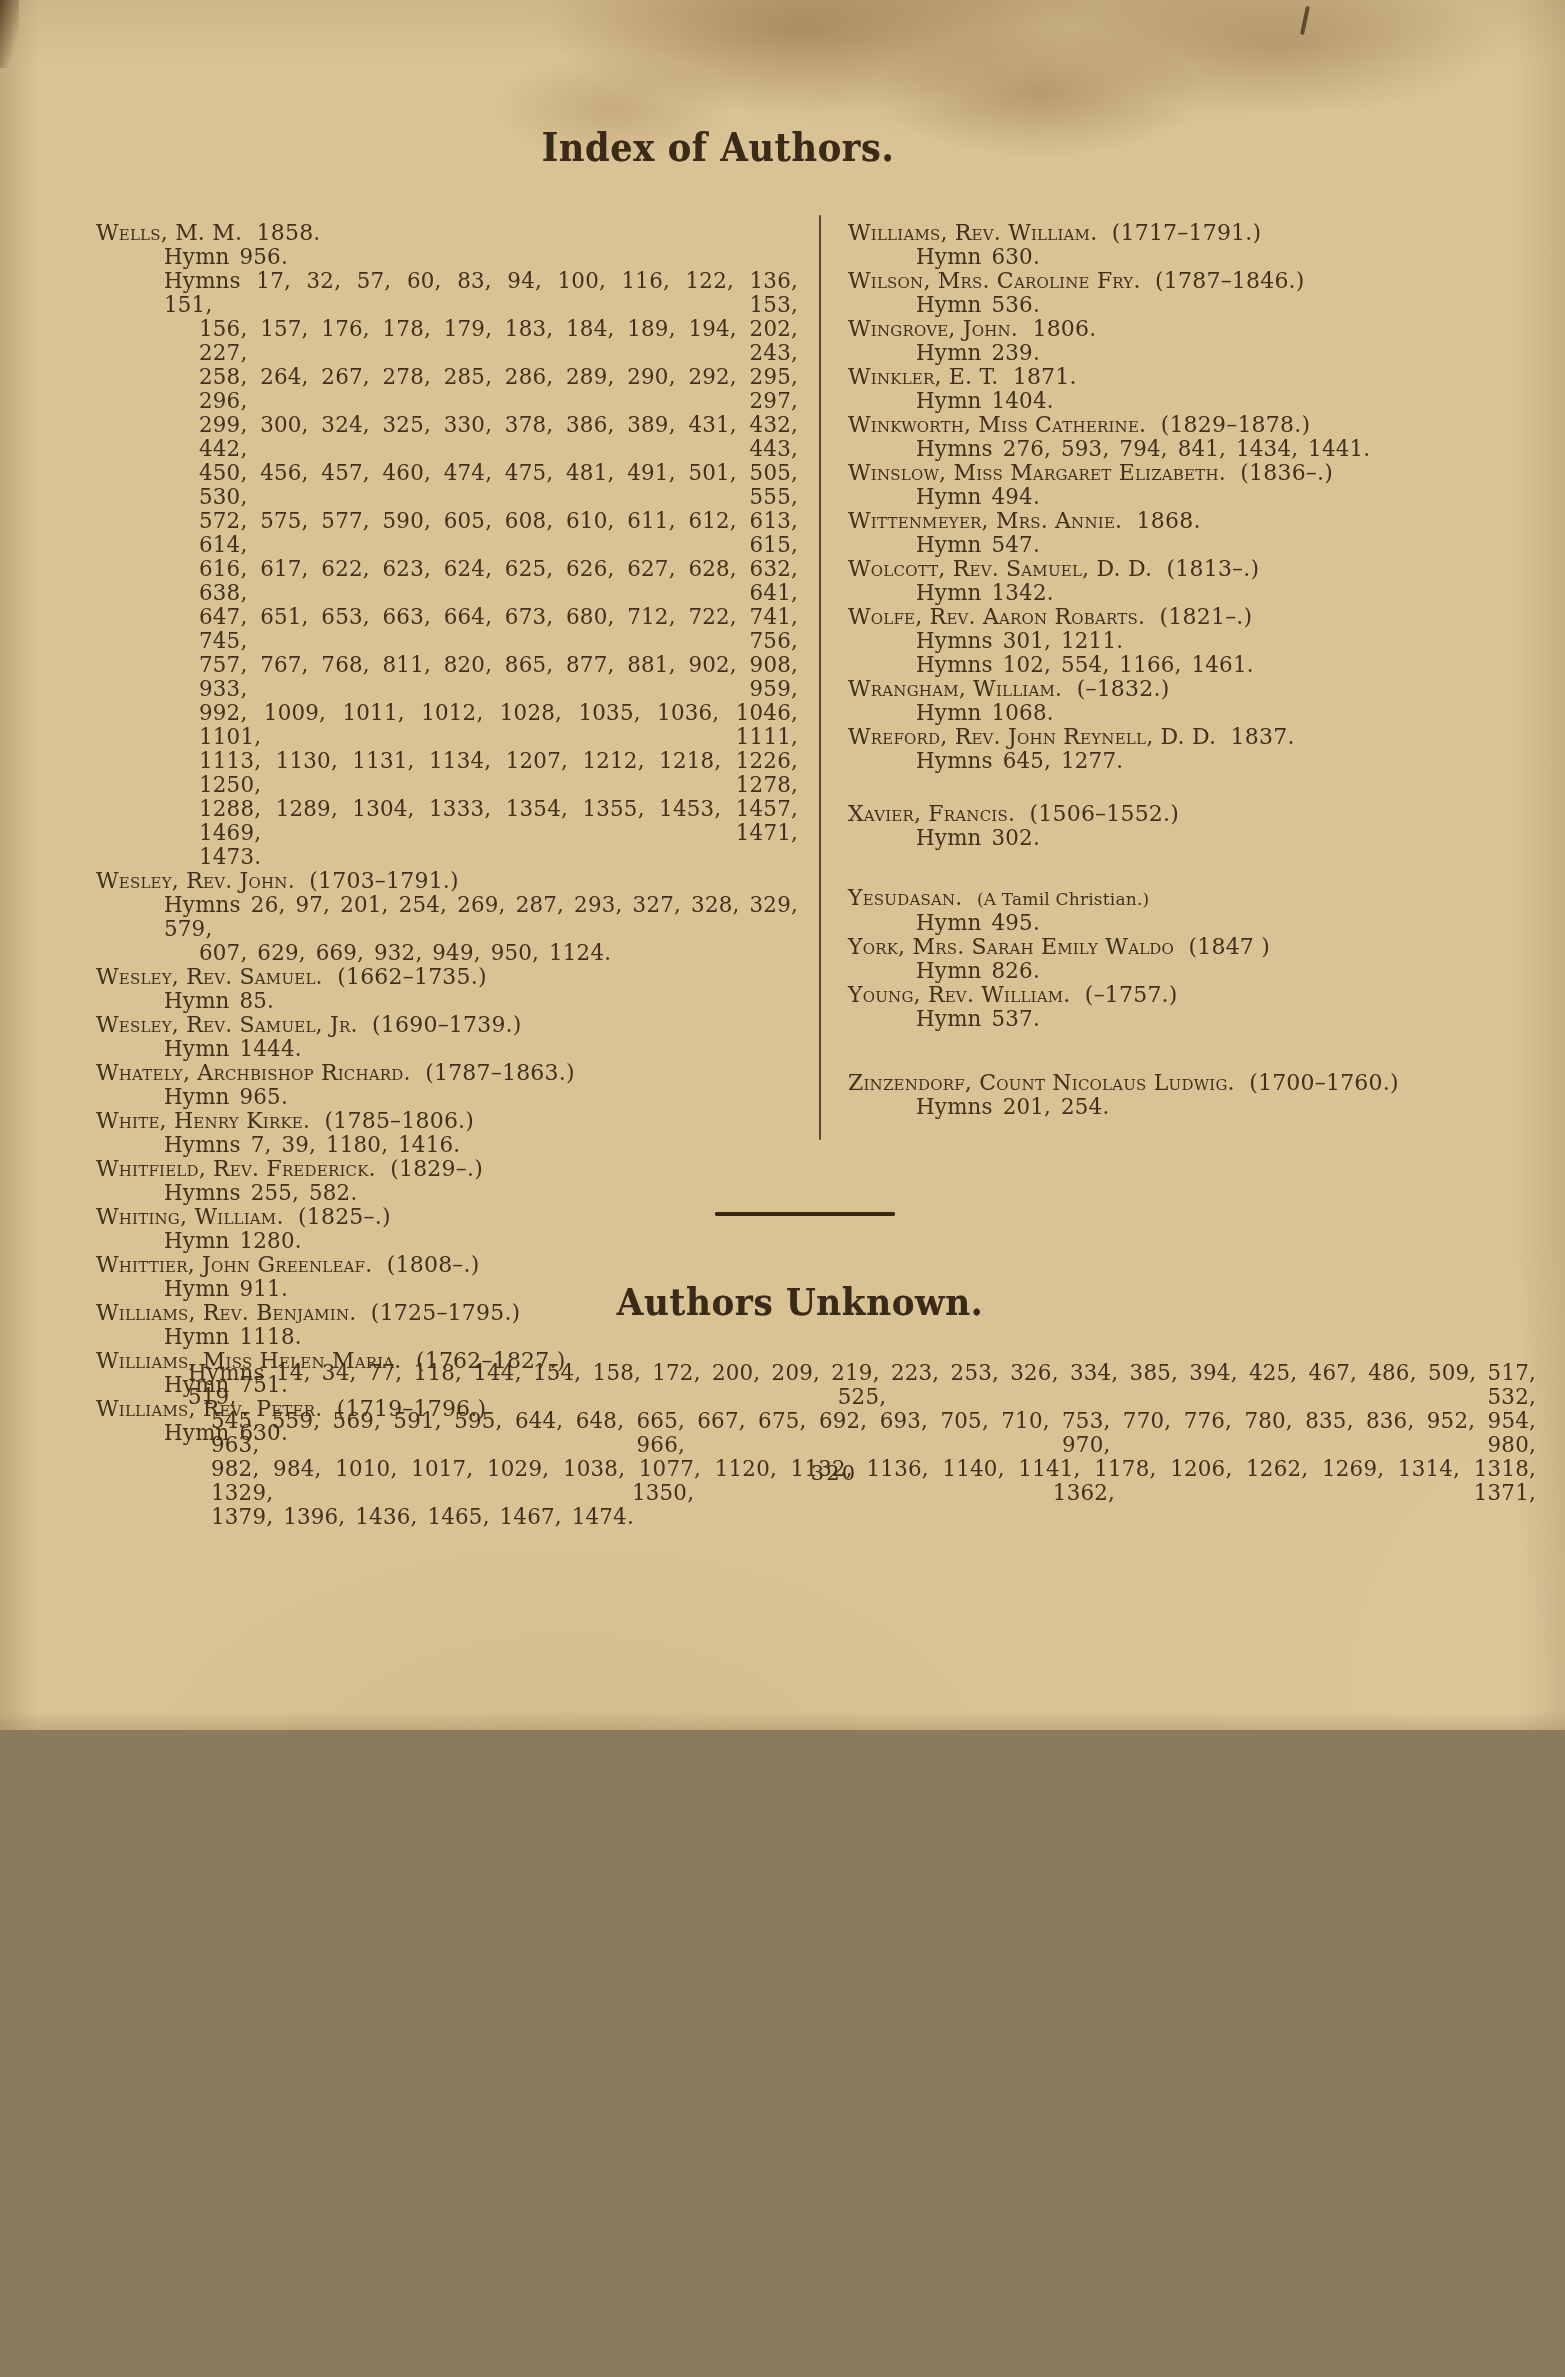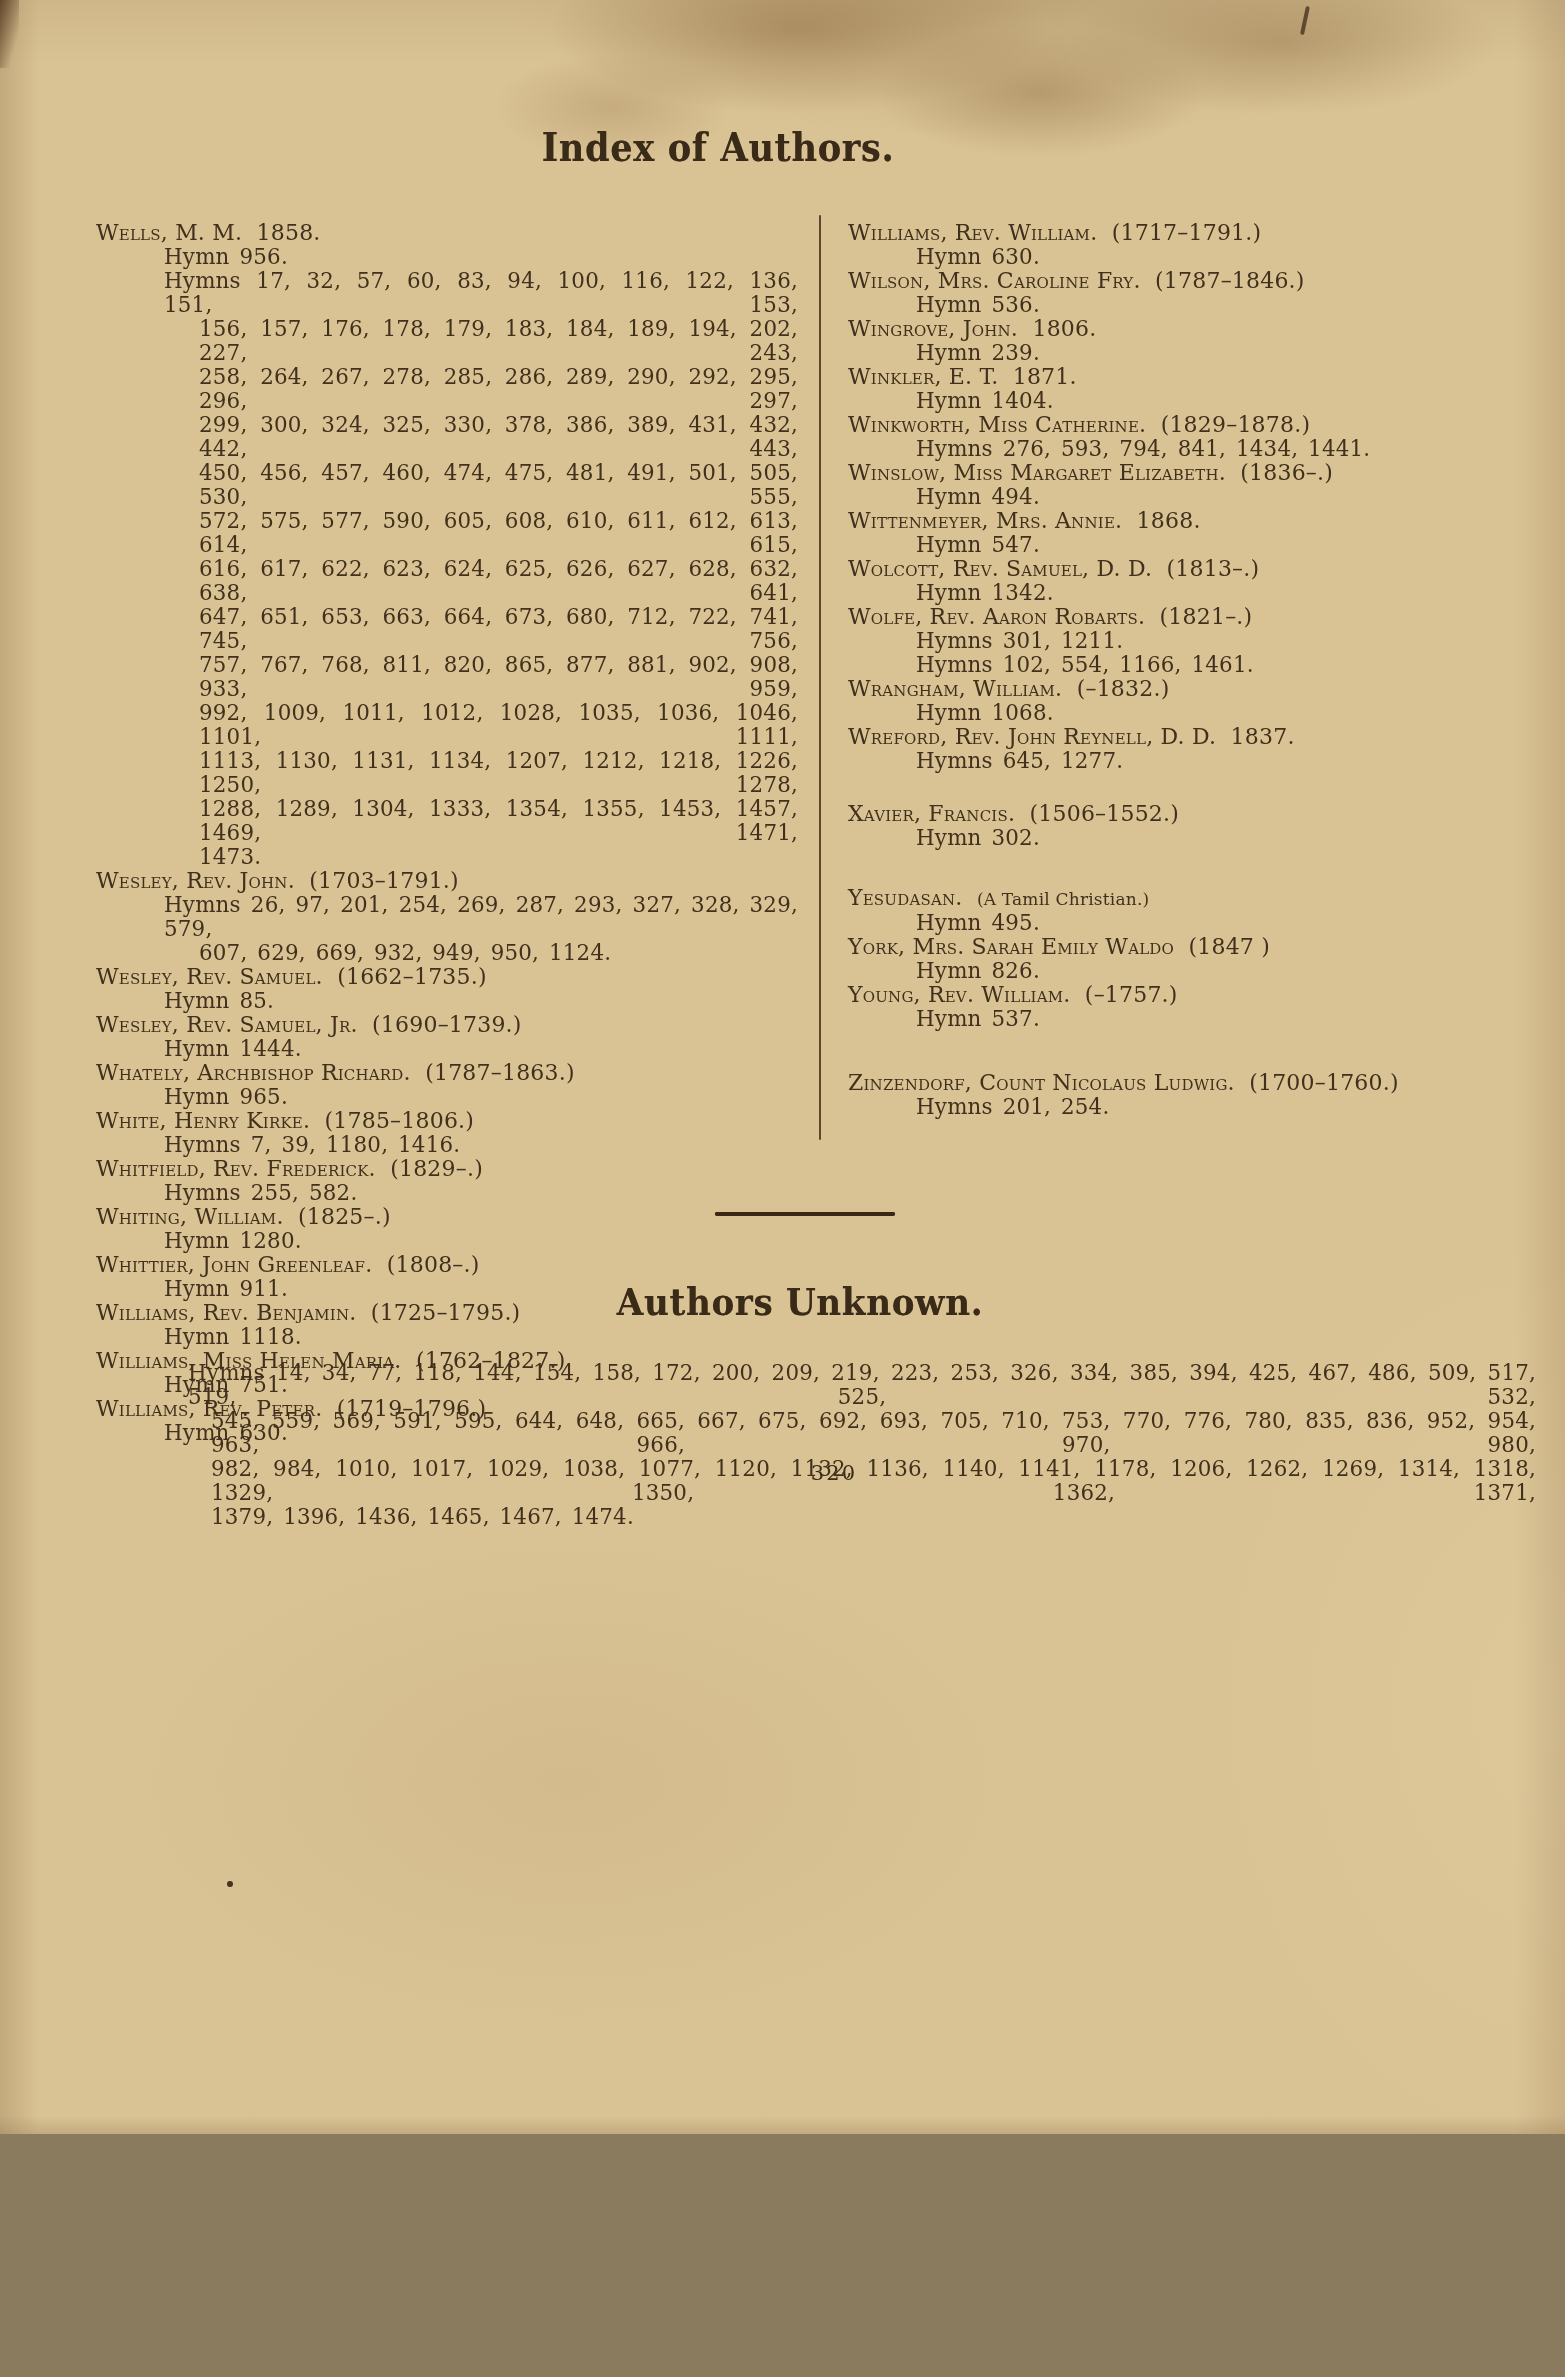--- a/index.html
+++ b/index.html
@@ -1,18 +1,18 @@
 <!DOCTYPE html>
 <html style="font-size:11.4px"><head>
 <meta charset="utf-8">
 <style>
   html,body { margin:0; padding:0; background:#8a7a5e; }
   .page {
     position:relative;
-    width:1565px; height:2134px;
+    width:1565px; height:1730px;
     margin:0 auto;
     overflow:hidden;
     color:#40301c;
     font-family:"DejaVu Serif","Liberation Serif",serif;
     background-color:#d9c294;
     background-image:
       radial-gradient(ellipse 356px 121px at 798px 28.5px, rgba(125,90,45,.40), rgba(125,90,45,0) 70%),
       radial-gradient(ellipse 235px 93px at 1040px 93px, rgba(122,88,45,.33), rgba(122,88,45,0) 70%),
       radial-gradient(ellipse 299px 100px at 1283px 43px, rgba(118,85,44,.30), rgba(118,85,44,0) 72%),
       radial-gradient(ellipse 171px 78px at 613px 107px, rgba(128,92,48,.22), rgba(128,92,48,0) 70%),

